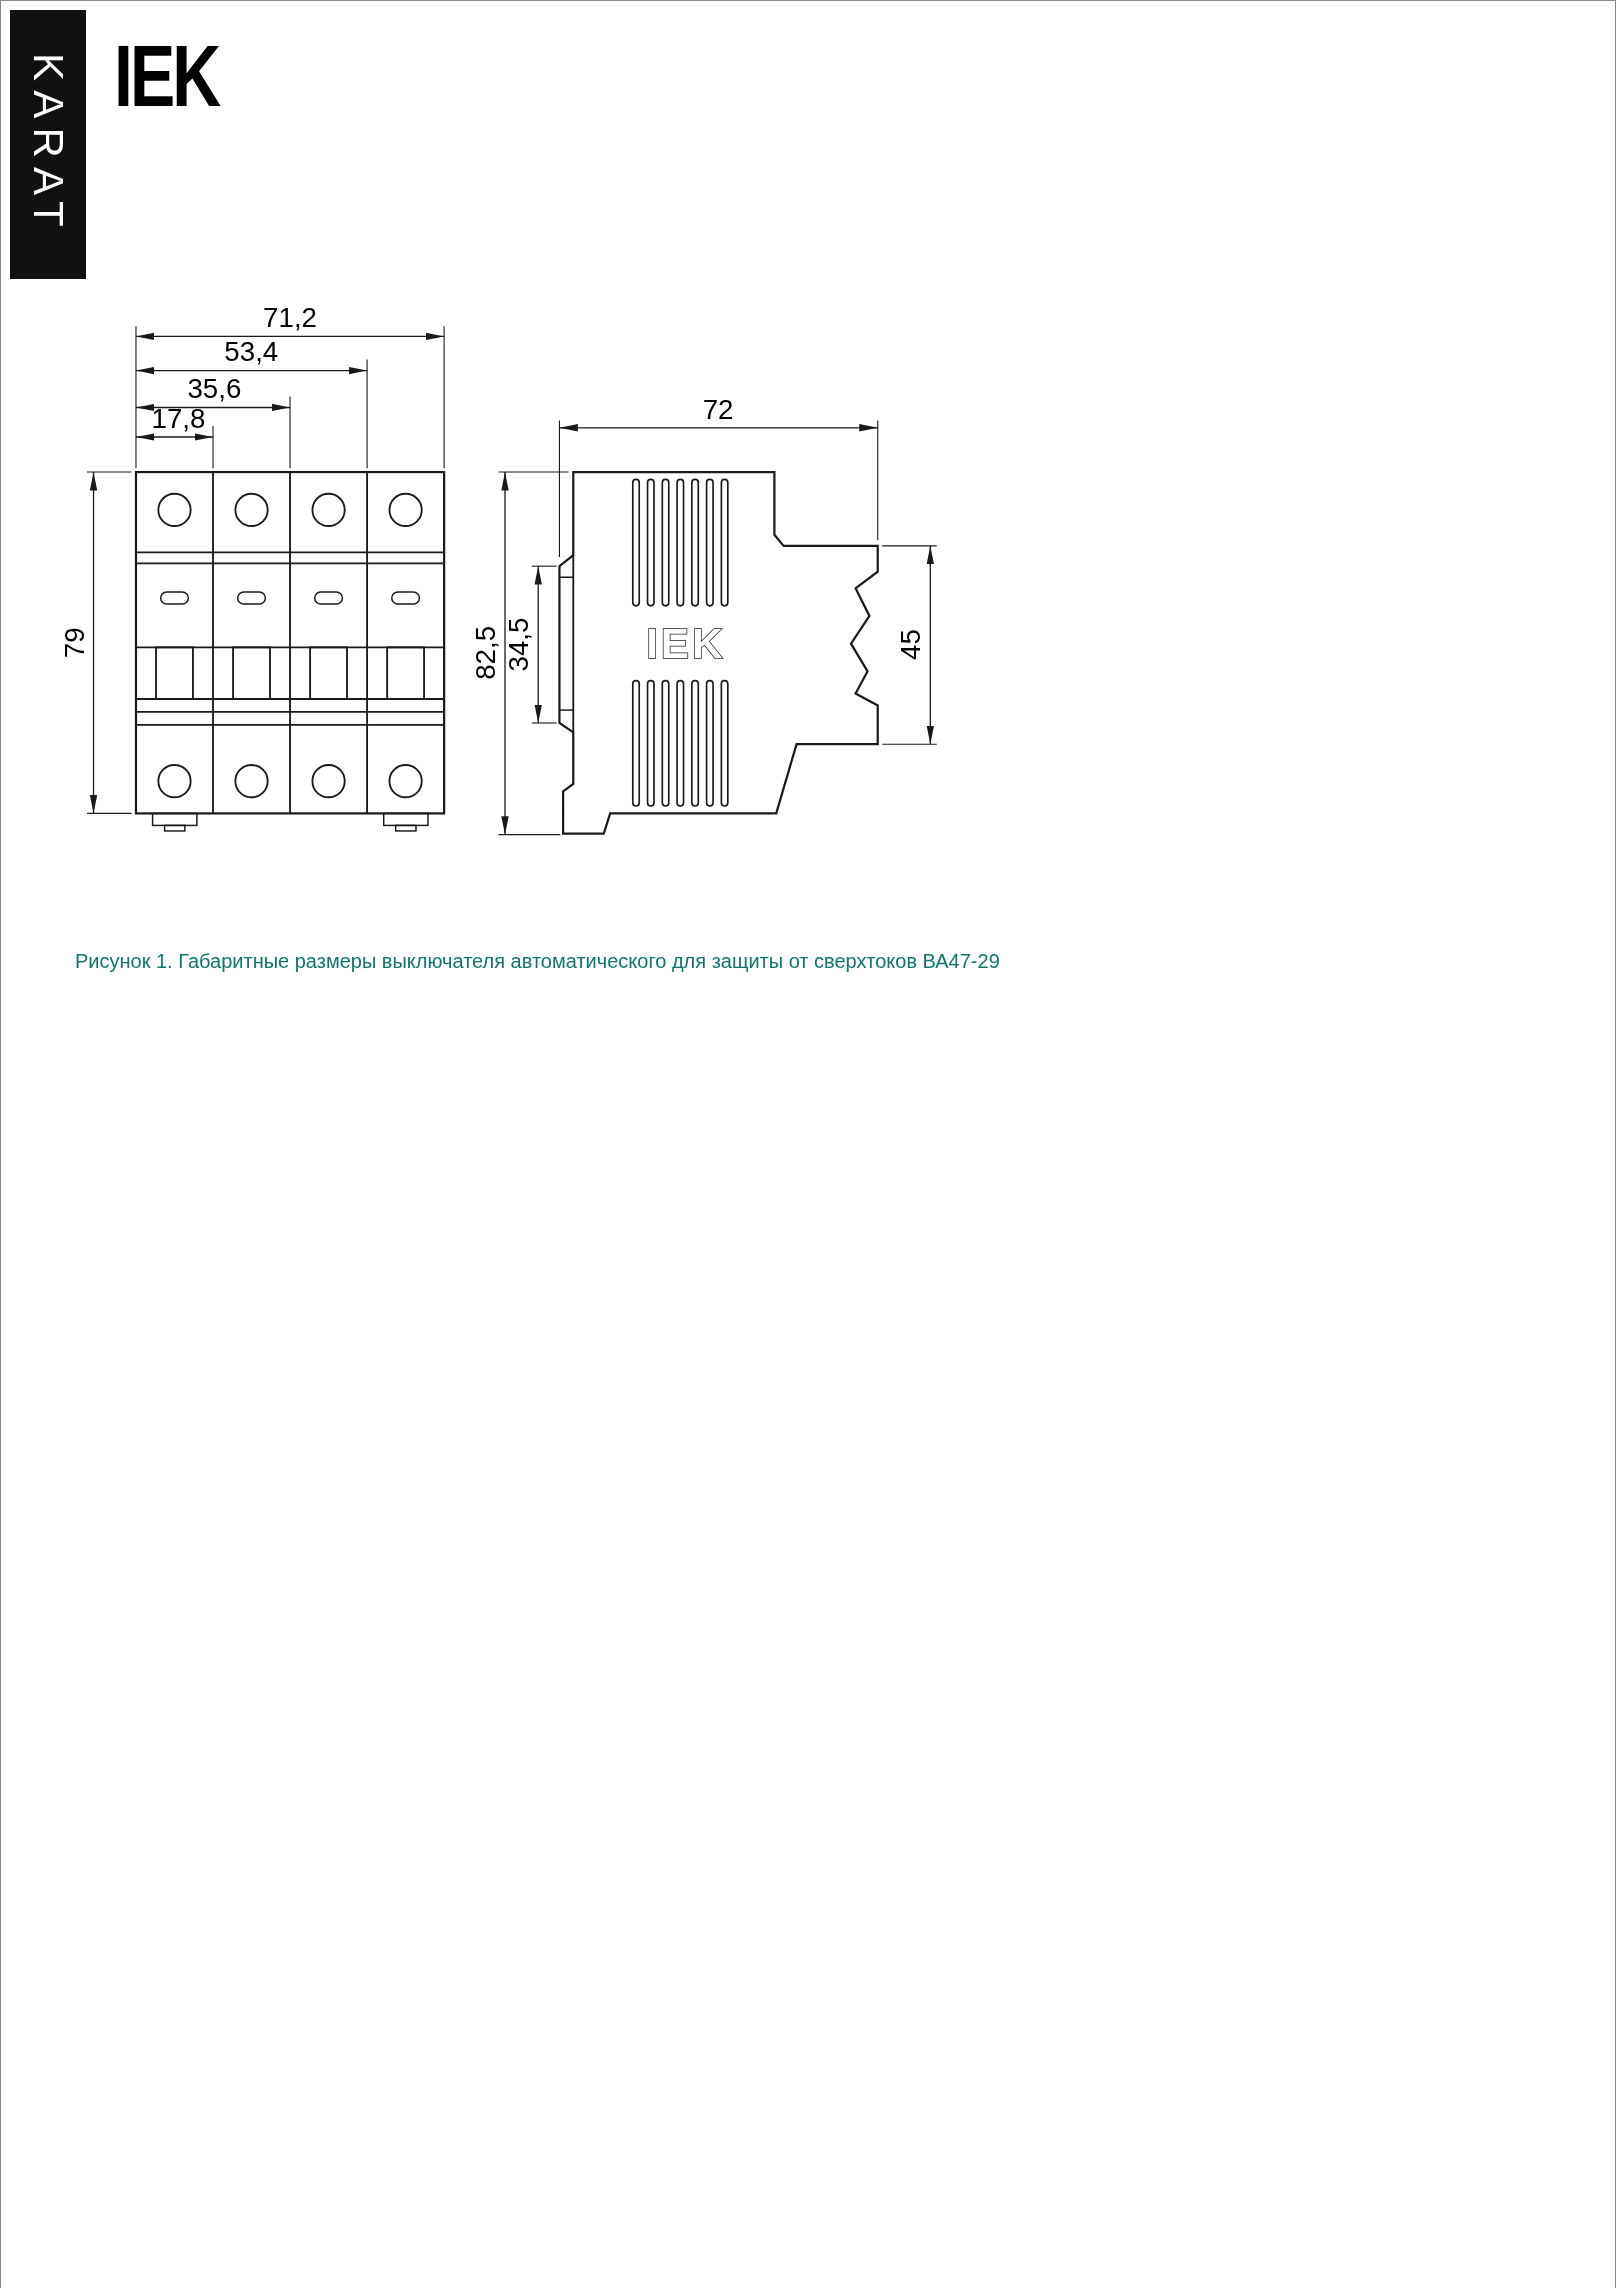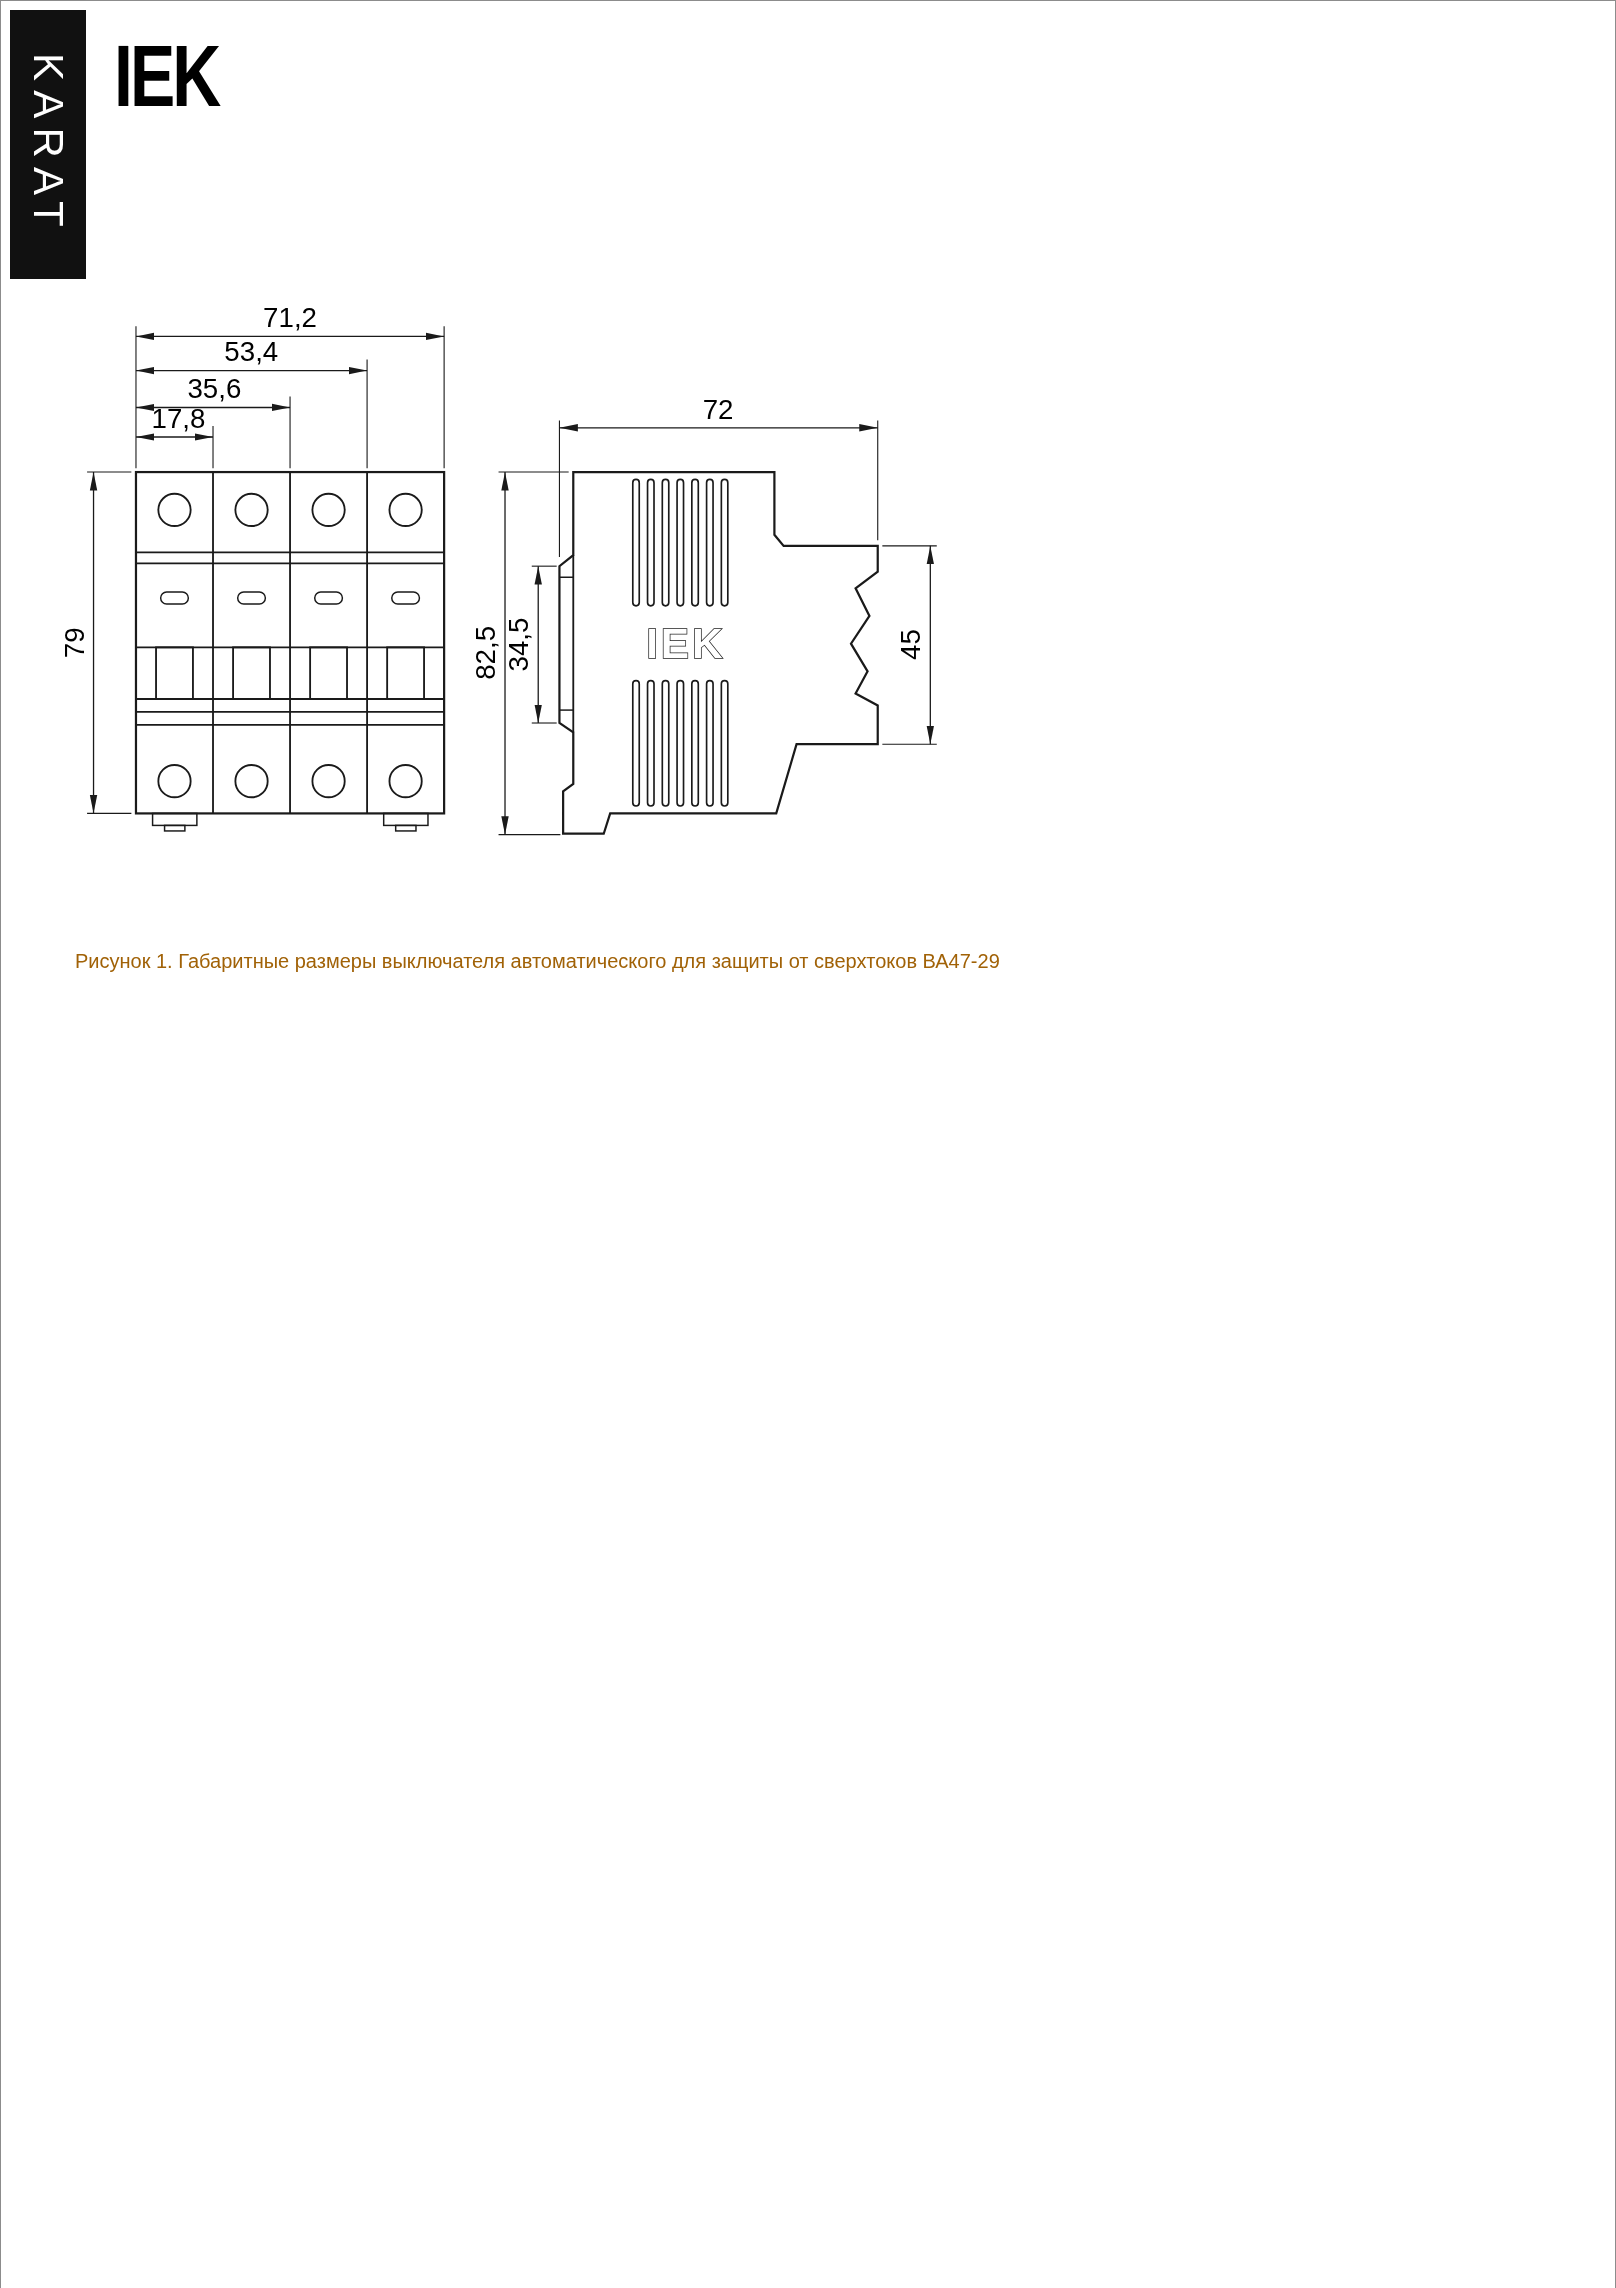--- a/index.html
+++ b/index.html
@@ -49,21 +49,21 @@
     font-family:"Liberation Sans", sans-serif;
     font-size:30px; fill:#000; stroke:none;
   }
   .sidelogo {
     font-family:"Liberation Sans", sans-serif;
     font-weight:bold; font-size:46px; letter-spacing:3px;
     fill:#ffffff; stroke:#1a1a1a; stroke-width:1.6; paint-order:stroke;
   }
   .caption {
     position:absolute; left:74px; top:949px;
-    font-size:20px; color:#a16207;
+    font-size:20px; color:#0f766e;
     font-family:"Liberation Sans", sans-serif;
     white-space:nowrap;
   }
 </style>
 </head>
 <body>
 
 <div class="page">
 
   <div class="karat-banner">

